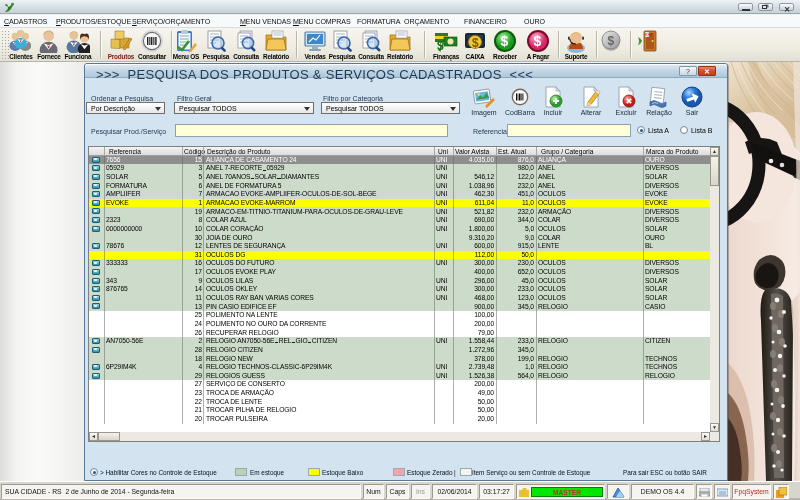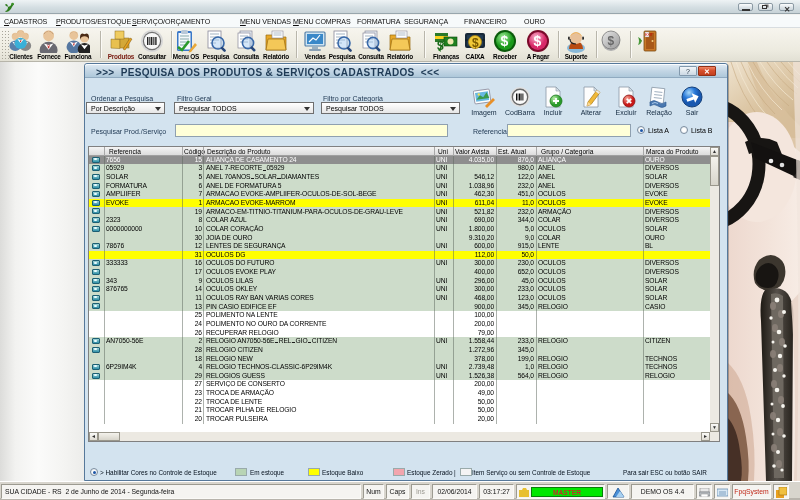--- a/index.html
+++ b/index.html
@@ -18,21 +18,21 @@
 .tbtn .ic{display:block;margin:0 auto}
 .tbtn .lb{display:block;font-size:6.4px;font-weight:bold;color:#000;margin-top:0px;letter-spacing:-0.2px}
 .tbtn .lb.red{color:#7a1d12}
 .tsep{position:absolute;top:3px;width:1px;height:27px;background:#b9b6ab;box-shadow:1px 0 0 #fbfaf6}
 
 #deskL{position:absolute;left:0;top:62px;width:85px;height:419px;background:linear-gradient(90deg,#dcdcda,#f2f2f0 18%,#fbfbfa 45%,#f4f4f2 75%,#ececea)}
 #deskR{position:absolute;left:727px;top:62px;width:73px;height:419px;overflow:hidden}
 
 #win{position:absolute;left:84px;top:63px;width:644px;height:418px;background:#d3e3ef;border:1px solid #56789a;border-radius:3px 3px 0 0;box-shadow:1px 1px 0 rgba(60,60,60,.35)}
 #wtitle{position:absolute;left:0;top:0;width:100%;height:14px;background:linear-gradient(#e0ebf4,#c2d5e4 55%,#aec8da);border-bottom:1px solid #90aac0;border-radius:3px 3px 0 0;box-shadow:inset 0 1px 0 rgba(255,255,255,.85)}
-#wtitle .tt{position:absolute;left:11px;top:3.2px;font-size:10px;font-weight:bold;color:#1e3a55;letter-spacing:0.32px}
+#wtitle .tt{position:absolute;left:11px;top:3.2px;font-size:13px;font-weight:normal;color:#1e3a55;letter-spacing:0.32px}
 .label{position:absolute;font-size:7px;color:#1c3550;white-space:nowrap}
 .combo{position:absolute;height:12px;background:linear-gradient(#ffffff,#e6e6e6);border:1px solid #6e6e6e}
 .combo .ctext{position:absolute;left:4px;top:2px;font-size:7px;color:#000;white-space:nowrap}
 .combo .carr{position:absolute;right:0;top:0;width:12px;height:100%}
 .combo .carr:after{content:"";position:absolute;left:3px;top:3.5px;border-left:3px solid transparent;border-right:3px solid transparent;border-top:4px solid #333}
 .input{position:absolute;height:13px;background:#ffffd8;border:1px solid #8fa0b0}
 .ibtn{position:absolute;width:30px;text-align:center}
 .ibtn .lb{display:block;font-size:7px;color:#13293f;margin-top:1px}
 .radio{position:absolute;width:8px;height:8px;border-radius:50%;background:radial-gradient(#fff 30%,#dfe5ea);border:1px solid #7c8da0}
 .radio.on:after{content:"";position:absolute;left:1.5px;top:1.5px;width:3px;height:3px;border-radius:50%;background:#1c56a8}
@@ -91,21 +91,21 @@
     </div>
 </div>
 
 <div id="menubar">
  <span style="left:4px"><u>C</u>ADASTROS</span>
  <span style="left:56px"><u>P</u>RODUTOS/ESTOQUE</span>
  <span style="left:132px"><u>S</u>ERVIÇO/ORÇAMENTO</span>
  <span style="left:240px"><u>M</u>ENU VENDAS</span>
  <span style="left:293px"><u>M</u>ENU COMPRAS</span>
  <span style="left:357px">FORMATURA</span>
- <span style="left:404px">SEGURANÇA</span>
+ <span style="left:404px">ORÇAMENTO</span>
  <span style="left:464px">FINANCEIRO</span>
  <span style="left:524px">OURO</span>
 </div>
 
 <div id="toolbar">
     <div style="position:absolute;left:1px;top:2px;width:8px;height:29px;background-image:radial-gradient(circle at 1.5px 1.5px,#a8a59a 0.8px,transparent 1px);background-size:3px 3px"></div>
     <div class="tbtn" style="left:4px;width:34px">
       <svg class="ic" width="24" height="24" viewBox="0 0 24 24">
         <g transform="translate(0,3) scale(1.05)">
           <ellipse cx="6" cy="13" rx="5.6" ry="5" fill="#5a80aa"></ellipse>

